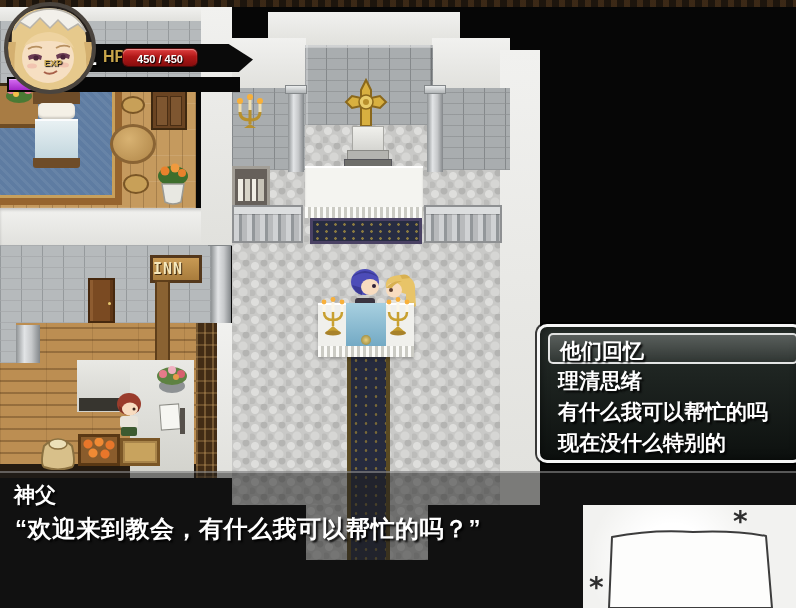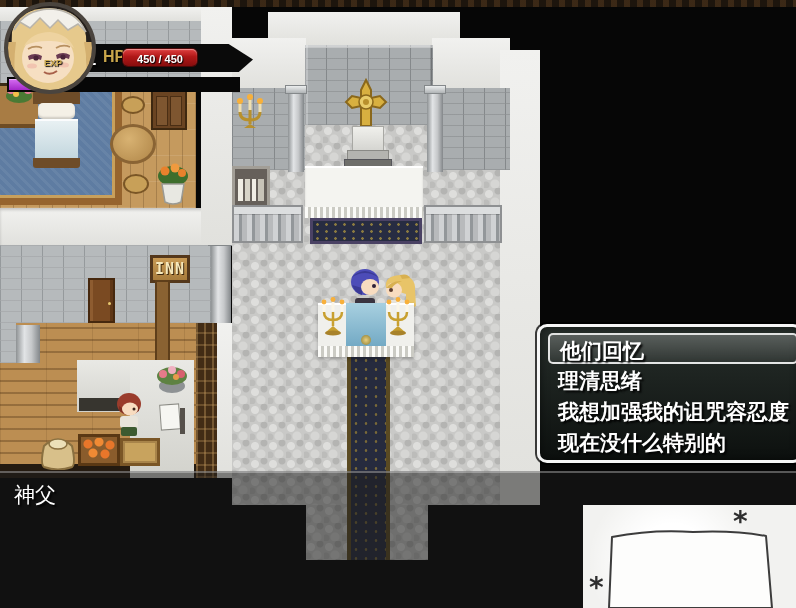--- a/index.html
+++ b/index.html
@@ -33,21 +33,21 @@
       repeating-linear-gradient(90deg, rgba(200,158,96,.38) 0 2px, transparent 2px 8px),
       repeating-linear-gradient(0deg, rgba(200,158,96,.30) 0 2px, transparent 2px 12px);}
   .pillar{background:linear-gradient(90deg,#8e9294,#e2e4e6 35%,#c6c8ca 65%,#83878a);}
   .counterwhite{background:linear-gradient(180deg,#e9e9e5,#d2d2cc);}
   .balu{background:#c4c6c8;border:2px solid #8e9092;box-sizing:border-box;
       background-image:
       linear-gradient(180deg,#dcdedf 0 7px, rgba(0,0,0,.18) 7px 8px, transparent 8px),
       repeating-linear-gradient(90deg, #d0d2d4 0 5px, #93979a 5px 8px, #b8babc 8px 13px);}
 
   
-  .gtext{color:#fff;font-weight:normal;text-shadow:2px 2px 2px rgba(0,0,0,.9);white-space:nowrap;}
+  .gtext{color:#fff;font-weight:bold;text-shadow:2px 2px 2px rgba(0,0,0,.9);white-space:nowrap;}
   .gold{color:#c9a64b;font-weight:bold;text-shadow:1px 1px 1px #000;white-space:nowrap;}
 
   
   #choice-window{border:3px solid #f6f6f6;border-radius:10px;
       background:linear-gradient(180deg, rgba(42,50,46,.93), rgba(13,17,15,.95));
       box-shadow:0 0 0 2px rgba(0,0,0,.75), inset 0 0 10px rgba(0,0,0,.5);box-sizing:border-box;}
   .menu-item{position:absolute;left:8px;right:2px;height:31px;font-size:21px;line-height:31px;
       padding-left:10px;color:#fff;font-weight:bold;text-shadow:2px 2px 2px rgba(0,0,0,.9);white-space:nowrap;}
   .menu-item.sel{border:2px solid rgba(255,255,255,.85);border-radius:5px;
       background:linear-gradient(180deg, rgba(255,255,255,.24), rgba(255,255,255,.07));box-sizing:border-box;}
@@ -101,21 +101,21 @@
     <svg class="abs" style="left:156px;top:162px;" width="34" height="44" viewBox="0 0 34 44">
       <ellipse cx="17" cy="14" rx="15" ry="10" fill="#3e6e2c"></ellipse>
       <circle cx="9" cy="9" r="4.5" fill="#e8812c"></circle>
         <circle cx="19" cy="6" r="4.5" fill="#f09a3e"></circle>
       <circle cx="26" cy="11" r="4" fill="#e8812c"></circle>
       <path d="M6 22 L28 22 L25 40 Q17 44 9 40 Z" fill="#e8e8e2" stroke="#9a9a94" stroke-width="1.5"></path>
     </svg>
 
     <div class="abs whitewall" style="left:0;top:208px;width:240px;height:37px;box-shadow:inset 0 2px 3px rgba(0,0,0,.18);"></div>
     <div class="abs brick" style="left:0;top:245px;width:213px;height:78px;"></div>
-    <div class="abs" style="left:150px;top:255px;width:40px;height:28px;background:linear-gradient(180deg,#c89a54,#a87c3c);border:3px solid #54381c;box-sizing:border-box;text-align:center;">
+    <div class="abs" style="left:150px;top:255px;width:52px;height:28px;background:linear-gradient(180deg,#c89a54,#a87c3c);border:3px solid #54381c;box-sizing:border-box;">
       <span style="font-family:'DejaVu Sans Mono',monospace;font-weight:bold;font-size:15px;line-height:22px;color:#f6e8bc;text-shadow:1px 1px 0 #3e280e;letter-spacing:1px;">INN</span>
     </div>
     <div class="abs" style="left:88px;top:278px;width:27px;height:45px;background:#7a4a22;border:2px solid #46280e;box-sizing:border-box;box-shadow:inset 3px 0 0 #8e5c30, inset -3px 0 0 #5e3616;">
       <div class="abs" style="left:18px;top:22px;width:3px;height:3px;background:#e8c870;border-radius:50%;"></div>
     </div>
     <div class="abs pillar" style="left:211px;top:239px;width:20px;height:86px;"></div>
     <div class="abs" style="left:208px;top:236px;width:26px;height:10px;background:linear-gradient(180deg,#eceeee,#b4b8ba);border:1px solid #84888a;box-sizing:border-box;"></div>
 
     <div class="abs woodwall" style="left:0;top:323px;width:196px;height:42px;"></div>
     <div class="abs" style="left:155px;top:280px;width:15px;height:84px;background:linear-gradient(90deg,#6e4a22,#a8ür7a44 40%,#8a6232);background-color:#8a6232;box-shadow:inset 0 0 0 2px #5e3e1a;"></div>
@@ -306,29 +306,30 @@
   </div>
 
   <div class="abs" id="choice-window" style="left:537px;top:324px;width:266px;height:139px;z-index:55;">
     <div class="menu-item sel" style="top:6px;">
       <span>他们回忆</span>
     </div>
     <div class="menu-item" style="top:38px;">
       <span>理清思绪</span>
     </div>
     <div class="menu-item" style="top:69px;">
-      <span>我想加强我的诅咒容忍度</span>
+      <span>有什么我可以帮忙的吗</span>
     </div>
     <div class="menu-item" style="top:100px;">
       <span>现在没什么特别的</span>
     </div>
   </div>
 
   <div class="abs" id="dialog-window" style="left:0;top:471px;width:796px;height:137px;z-index:45;">
     <span class="abs gtext" style="left:14px;top:8px;font-size:21px;">神父</span>
+    <span class="abs gtext" style="left:15px;top:40px;font-size:24px;letter-spacing:.5px;">“欢迎来到教会，有什么我可以帮忙的吗？”</span>
   </div>
 
   <div class="abs" id="sketch-panel" style="left:583px;top:505px;width:213px;height:103px;z-index:60;">
     <svg width="213" height="103" viewBox="0 0 213 103" style="position:absolute;left:0;top:0;">
       <path d="M26 103 L29 32 Q70 24 110 27 Q150 25 183 31 L189 103 Z" fill="#fdfdfc" stroke="#3c3c3c" stroke-width="2" stroke-linejoin="round"></path>
     </svg>
     <span class="abs asterisk" style="left:150px;top:0px;">*</span>
     <span class="abs asterisk" style="left:6px;top:66px;">*</span>
   </div>
 

